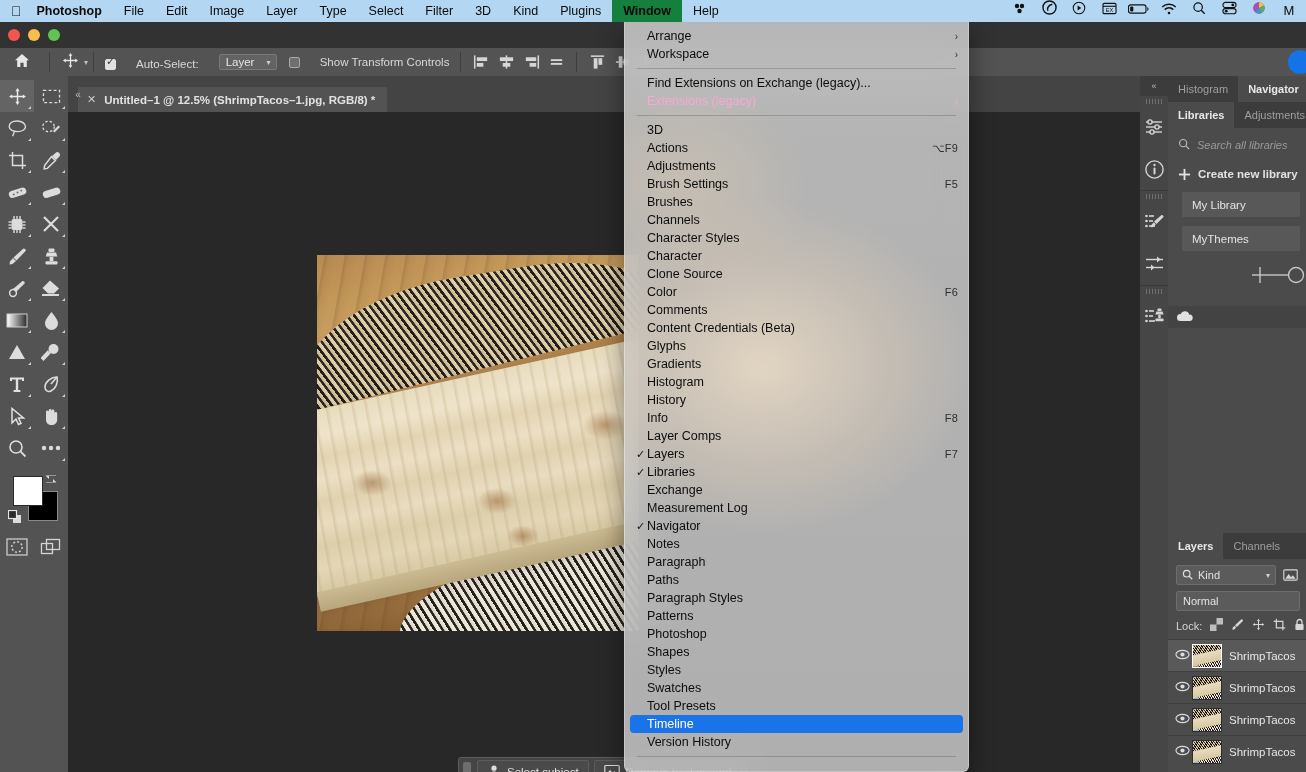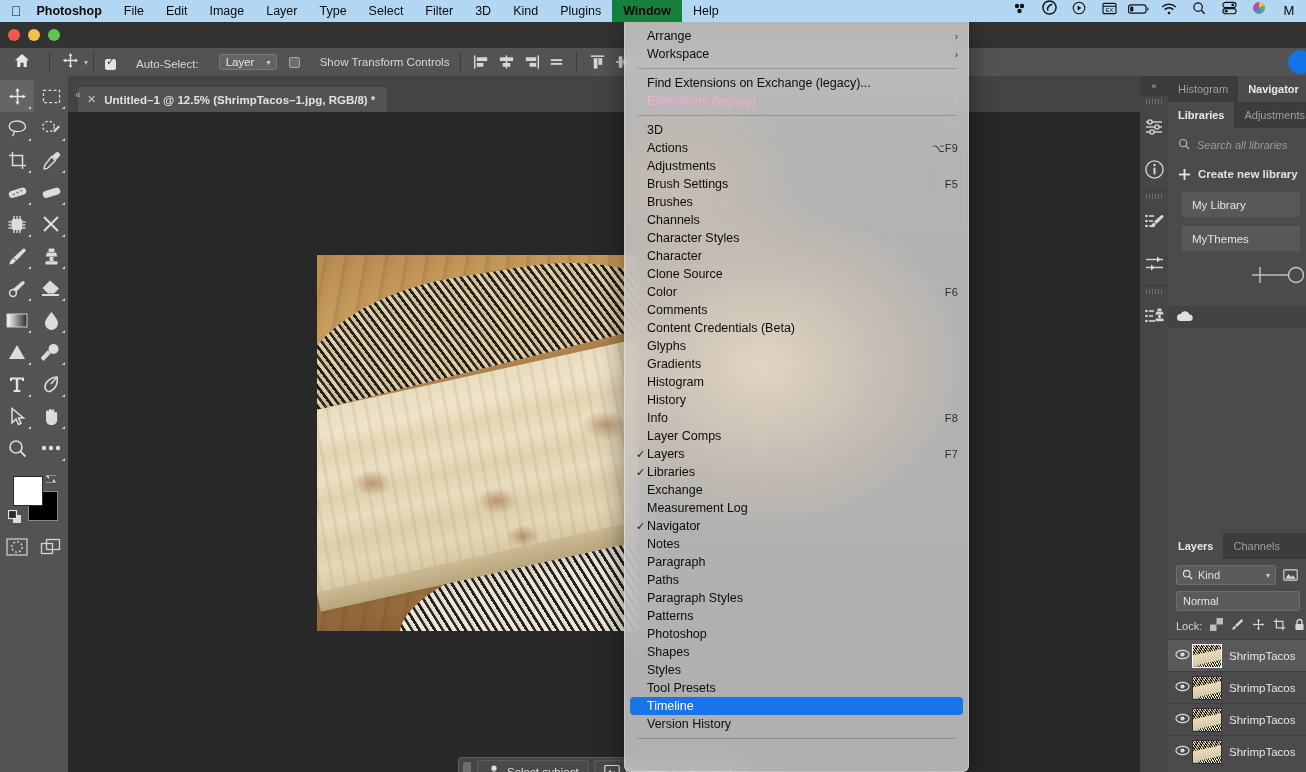--- a/index.html
+++ b/index.html
@@ -1308,20 +1308,24 @@
       <div class="mrow">
         <span class="chkmark"></span>
         <span class="lbl">Shapes</span>
       </div>
       <div class="mrow">
         <span class="chkmark"></span>
         <span class="lbl">Styles</span>
       </div>
       <div class="mrow">
         <span class="chkmark"></span>
+        <span class="lbl">Swatches</span>
+      </div>
+      <div class="mrow">
+        <span class="chkmark"></span>
         <span class="lbl">Tool Presets</span>
       </div>
       <div class="mrow hl">
         <span class="chkmark"></span>
         <span class="lbl">Timeline</span>
       </div>
       <div class="mrow">
         <span class="chkmark"></span>
         <span class="lbl">Version History</span>
       </div>

